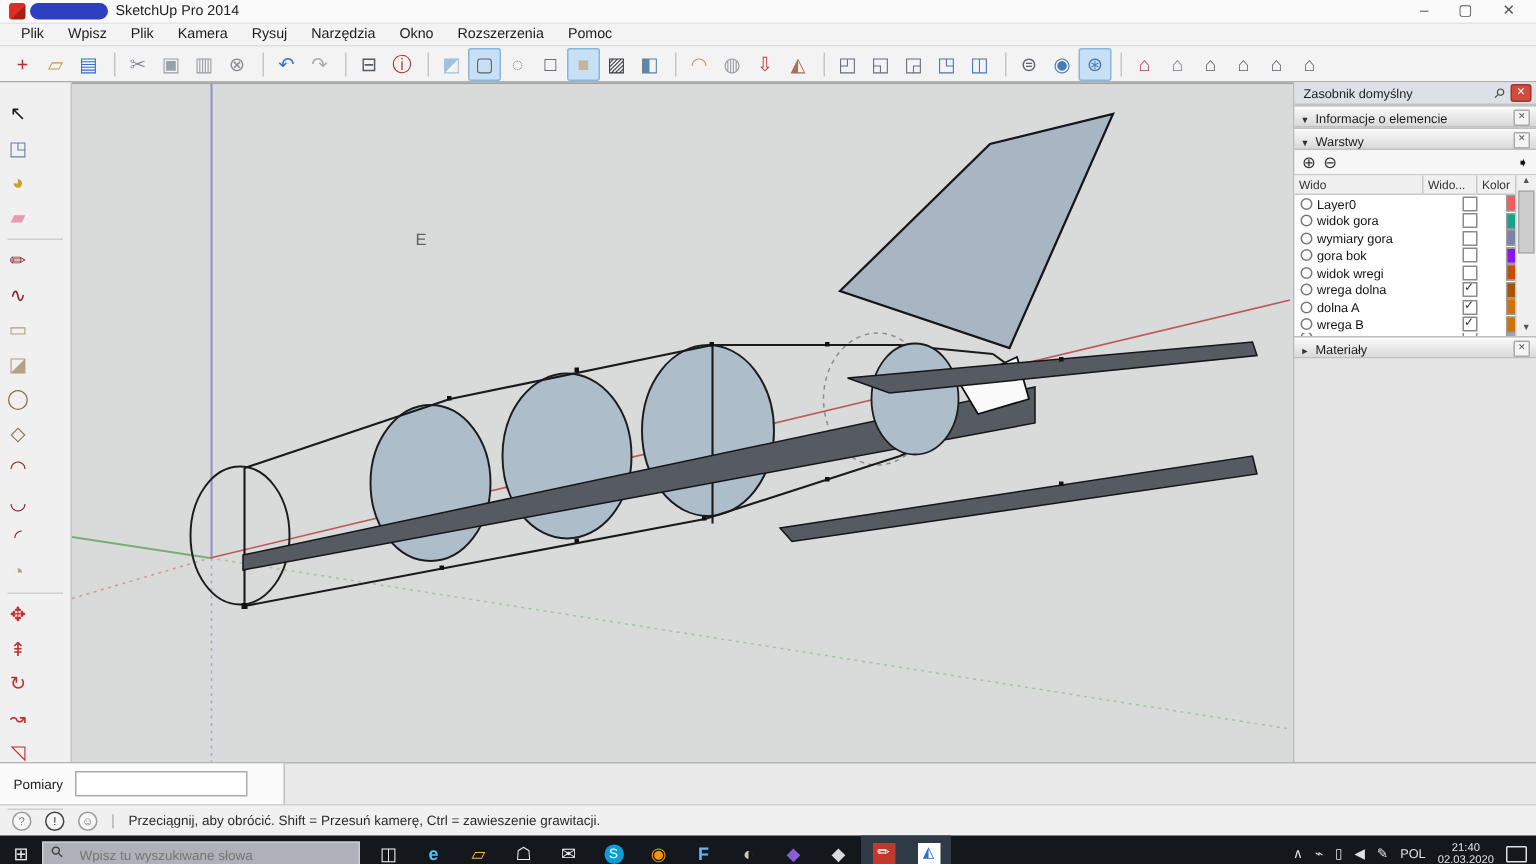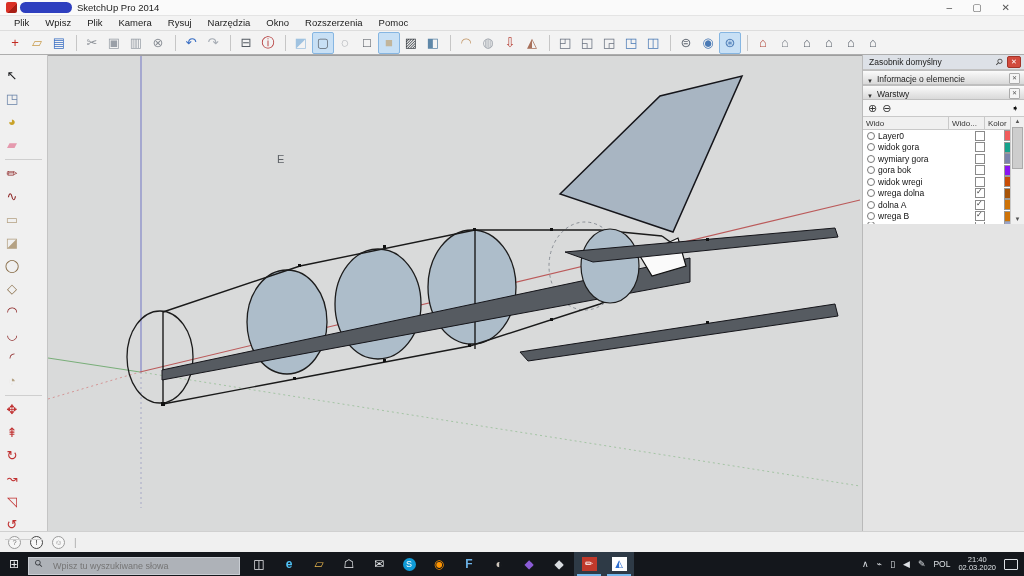--- a/index.html
+++ b/index.html
@@ -516,31 +516,43 @@
           </div>
         <div class="scrollbar">
           <span class="arr">▲</span>
           <span class="thumb"></span>
           <span class="arr down">▼</span>
         </div>
       </div>
 
       <div>
 
+          <div class="sec-header">
+            <span class="sec-arrow">►</span>
+            <span class="sec-title">Materiały</span>
+            <span class="sec-close">✕</span>
+          </div>
         </div>
       <div class="tray-fill"></div>
     </div>
   </div>
 
+  <div class="measure">
+    <div class="measure-panel">
+      <span class="measure-label">Pomiary</span>
+      <span class="measure-box"></span>
+    </div>
+  </div>
 
   <div class="statusbar">
     <span class="sb-ic">?</span>
     <span class="sb-ic dark">!</span>
     <span class="sb-ic">☺</span>
     <span class="sb-sep">|</span>
+    <span class="sb-tip">Przeciągnij, aby obrócić. Shift = Przesuń kamerę, Ctrl = zawieszenie grawitacji.</span>
   </div>
 
   <div class="taskbar">
     <div class="start">⊞</div>
     <div class="search-wrap">
       <span class="mag rot45">⚲</span>
       <input type="text" placeholder="Wpisz tu wyszukiwane słowa" style="">
     </div>
     <div class="tb-apps">
 

